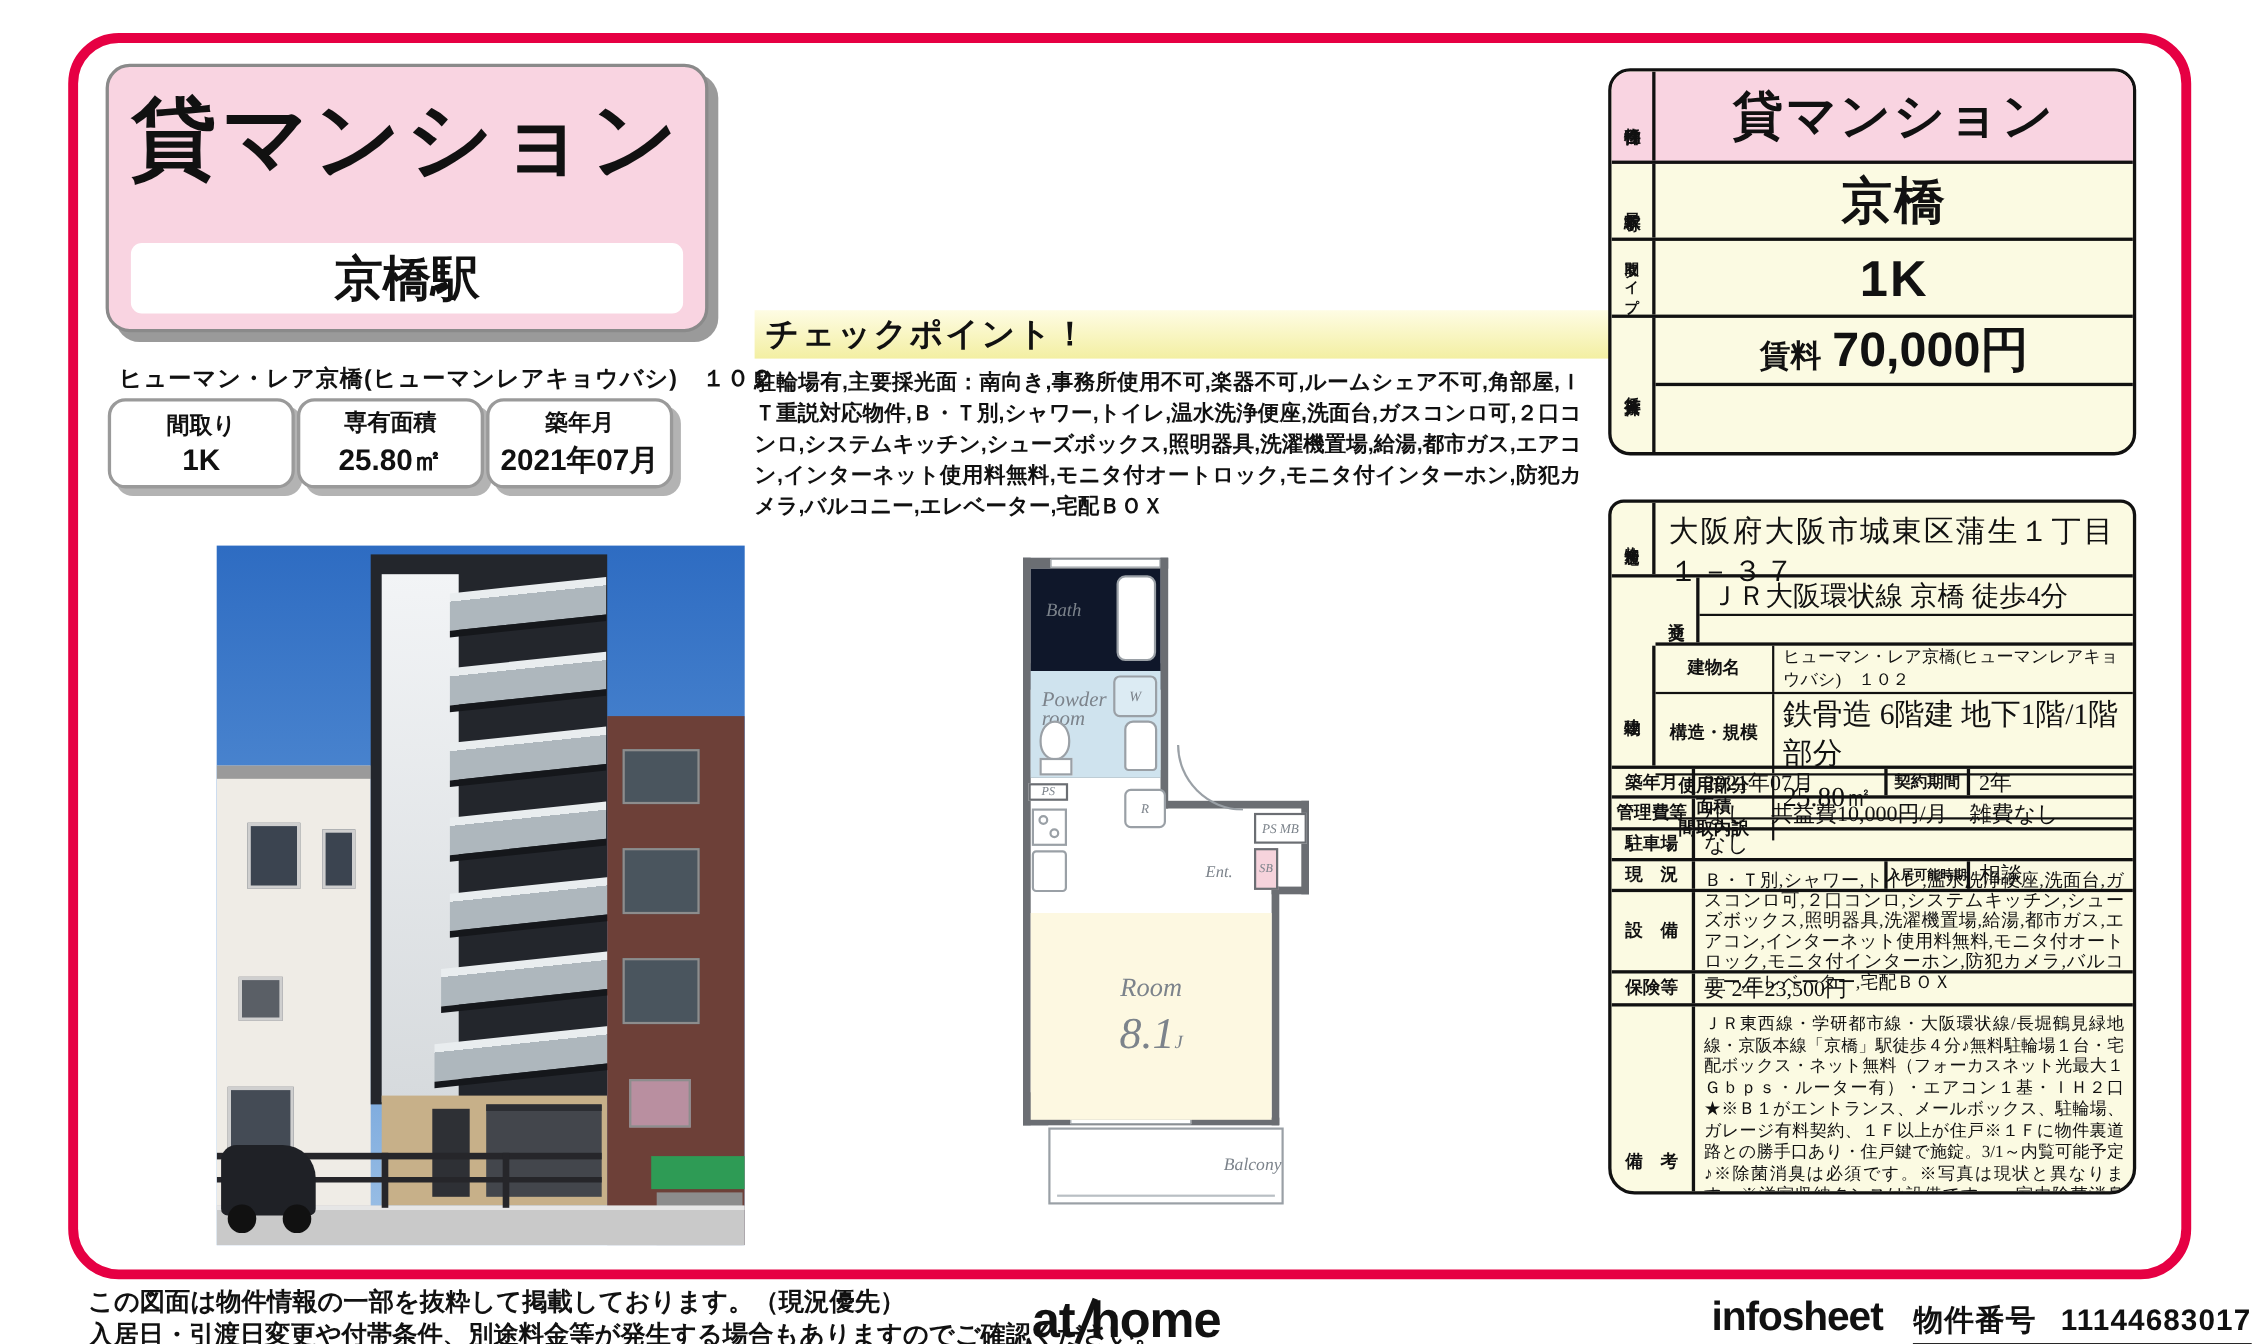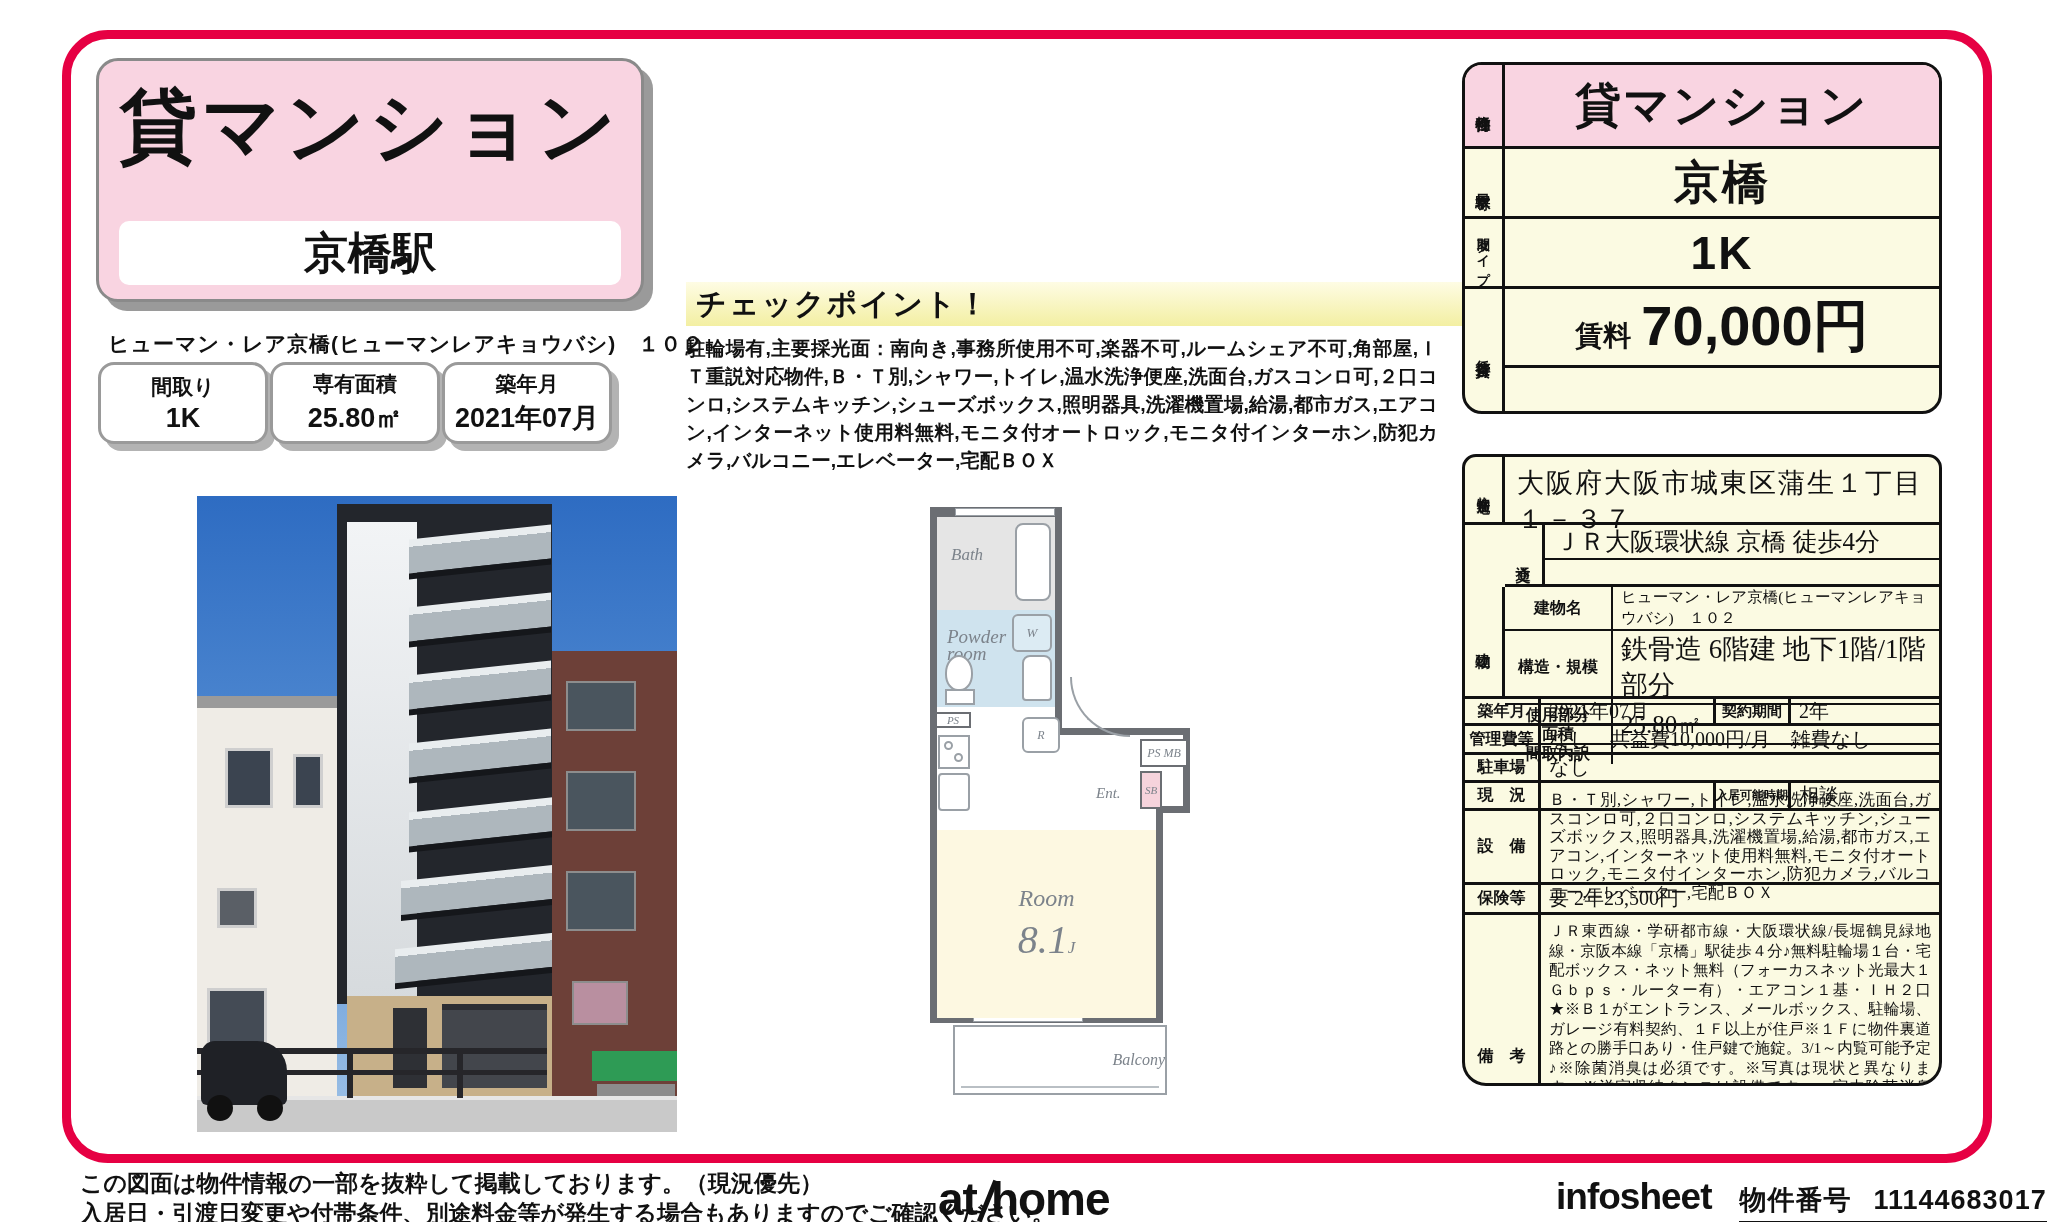--- a/index.html
+++ b/index.html
@@ -51,21 +51,21 @@
   .fence-bar { position:absolute; background:#26262a; }
   .moto { position:absolute; left:4px; top:545px; width:86px; height:64px; background:#1f2126; border-radius:14px 30px 6px 6px; }
   .moto:after { content:""; position:absolute; left:6px; bottom:-16px; width:26px; height:26px; border-radius:50%; background:#111; }
   .moto:before { content:""; position:absolute; right:4px; bottom:-16px; width:26px; height:26px; border-radius:50%; background:#111; }
 
   
   .plan { position:absolute; left:918px; top:503px; width:288px; height:620px; background:#fff; }
   .wall { position:absolute; background:#6b6e73; }
   .fp-room { position:absolute; }
   .fp-label { font-family:"Liberation Serif","DejaVu Serif",serif; font-style:italic; color:#7c838b; }
-  .bathbg { left:19px; top:14px; width:118px; height:110px; background:#e5e5e5; }
+  .bathbg { left:19px; top:14px; width:118px; height:110px; background:#0f172a; }
   .powderbg { left:19px; top:107px; width:118px; height:97px; background:#cfe3ee; }
   .tub { position:absolute; left:97px; top:20px; width:36px; height:78px; background:#fff; border:2px solid #9aa0a6; border-radius:8px; }
   .wbox { position:absolute; left:94px; top:111px; width:40px; height:38px; background:#dcebf3; border:2px solid #9aa0a6; border-radius:6px;
           display:flex; align-items:center; justify-content:center; }
   .toilet { position:absolute; left:27px; top:152px; width:28px; height:36px; background:#fff; border:2px solid #9aa0a6; border-radius:50% 50% 46% 46%; }
   .toilet:after { content:""; position:absolute; left:-2px; top:32px; width:26px; height:12px; background:#fff; border:2px solid #9aa0a6; }
   .washer { position:absolute; left:104px; top:152px; width:30px; height:46px; background:#fff; border:2px solid #9aa0a6; border-radius:8px 8px 4px 4px; }
   .psbox { position:absolute; left:17px; top:209px; width:36px; height:16px; background:#fff; border:2px solid #6b6e73;
            font-size:11px; display:flex; align-items:center; justify-content:center; }
   .stove { position:absolute; left:20px; top:232px; width:32px; height:34px; background:#fff; border:2px solid #9aa0a6; }
@@ -99,21 +99,21 @@
   .row:last-child { border-bottom:none; }
   .vlab { width:40px; flex:0 0 40px; border-right:3px solid #111; display:flex; align-items:center; justify-content:center;
           writing-mode:vertical-rl; text-orientation:upright; font-size:15px; font-weight:700; letter-spacing:1px; line-height:1; }
   .hlab { flex:0 0 76px; width:76px; border-right:3px solid #111; display:flex; align-items:center; justify-content:center;
           font-size:16px; font-weight:700; text-align:center; }
   .cellv { flex:1; display:flex; align-items:center; }
   .pinkbg { background:#f9d4e1; }
   .big-val { width:100%; text-align:center; font-size:46px; font-weight:700; letter-spacing:2px; }
   .rent-line { width:100%; text-align:center; font-weight:700; }
   .rent-line .rl { font-size:28px; margin-right:10px; }
-  .rent-line .rv { font-size:56px; }
+  .rent-line .rv { font-size:44px; }
   .fees { width:100%; text-align:center; font-size:28px; font-weight:700; }
   .serif { font-family:"Liberation Serif","DejaVu Serif",serif; }
   .addr { font-size:27px; padding-left:12px; letter-spacing:2px; }
   .access1 { font-size:25px; padding-left:10px; }
   .bgrp { flex:1; display:flex; flex-direction:column; }
   .brow { display:flex; border-bottom:2px solid #111; flex:1; }
   .brow:last-child { border-bottom:none; }
   .blab { flex:0 0 108px; width:108px; border-right:2px solid #111; display:flex; align-items:center; justify-content:center;
           font-size:16px; font-weight:700; text-align:center; line-height:1.15; }
   .bval { flex:1; display:flex; align-items:center; padding-left:8px; }

